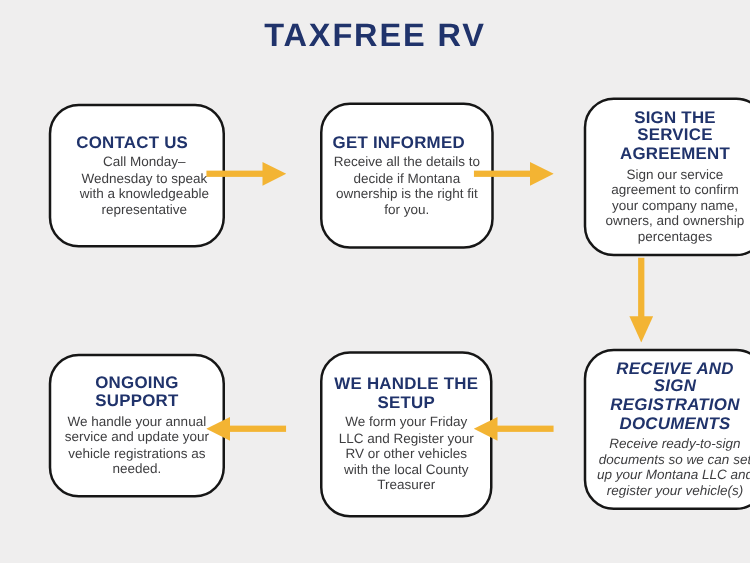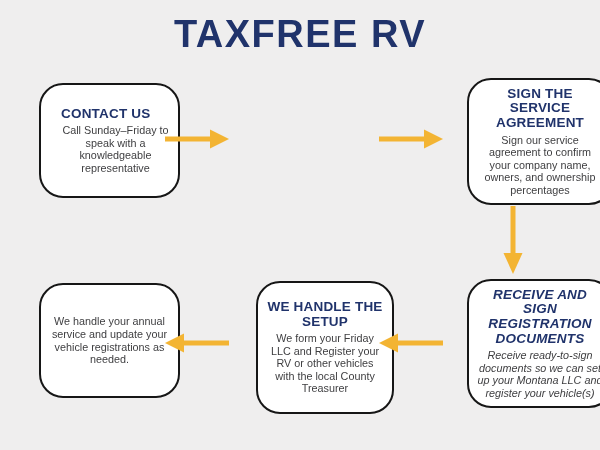--- a/index.html
+++ b/index.html
@@ -18,21 +18,21 @@
   }
   .canvas{
     position:relative;
     width:600px;height:450px;
     background:var(--background);
   }
   .title{
     position:absolute;
     left:0;top:13px;width:600px;
     text-align:center;
-    font-size:38px;
+    font-size:26px;
     font-weight:800;
     letter-spacing:1.5px;
     color:var(--heading);
   }
   .box{
     position:absolute;
     background:var(--box-background);
     border:2.5px solid var(--box-border);
     border-radius:24px;
     display:flex;
@@ -73,40 +73,45 @@
 </style>
 </head>
 <body>
 
 <div class="canvas">
 
   <h1 class="title">TAXFREE RV</h1>
 
   <div class="box pos-top-left">
     <div class="box-heading">CONTACT US</div>
-    <div class="box-body">Call Sunday–Friday to speak with a knowledgeable representative</div>
+    <div class="box-body">Call Monday–Wednesday to speak with a knowledgeable representative</div>
   </div>
 
+  <div class="box pos-top-mid">
+    <div class="box-heading">GET INFORMED</div>
+    <div class="box-body">Receive all the details to decide if Montana ownership is the right fit for you.</div>
+  </div>
 
   <div class="box pos-top-right">
     <div class="box-heading">SIGN THE SERVICE AGREEMENT</div>
     <div class="box-body">Sign our service agreement to confirm your company name, owners, and ownership percentages</div>
   </div>
 
   <div class="box pos-bottom-right">
     <div class="box-heading">RECEIVE AND SIGN REGISTRATION DOCUMENTS</div>
     <div class="box-body">Receive ready-to-sign documents so we can set up your Montana LLC and register your vehicle(s)</div>
   </div>
 
   <div class="box pos-bottom-mid">
     <div class="box-heading">WE HANDLE THE SETUP</div>
     <div class="box-body">We form your Friday LLC and Register your RV or other vehicles with the local County Treasurer</div>
   </div>
 
   <div class="box pos-bottom-left">
+    <div class="box-heading">ONGOING SUPPORT</div>
     <div class="box-body">We handle your annual service and update your vehicle registrations as needed.</div>
   </div>
 
   <svg class="arrow a1" width="64" height="24" viewBox="0 0 64 24">
     <rect class="arrow-shape" x="0" y="9.5" width="47" height="5"></rect>
     <polygon class="arrow-shape" points="45,2.5 45,21.5 64,12"></polygon>
   </svg>
 
   <svg class="arrow a2" width="64" height="24" viewBox="0 0 64 24">
     <rect class="arrow-shape" x="0" y="9.5" width="47" height="5"></rect>

